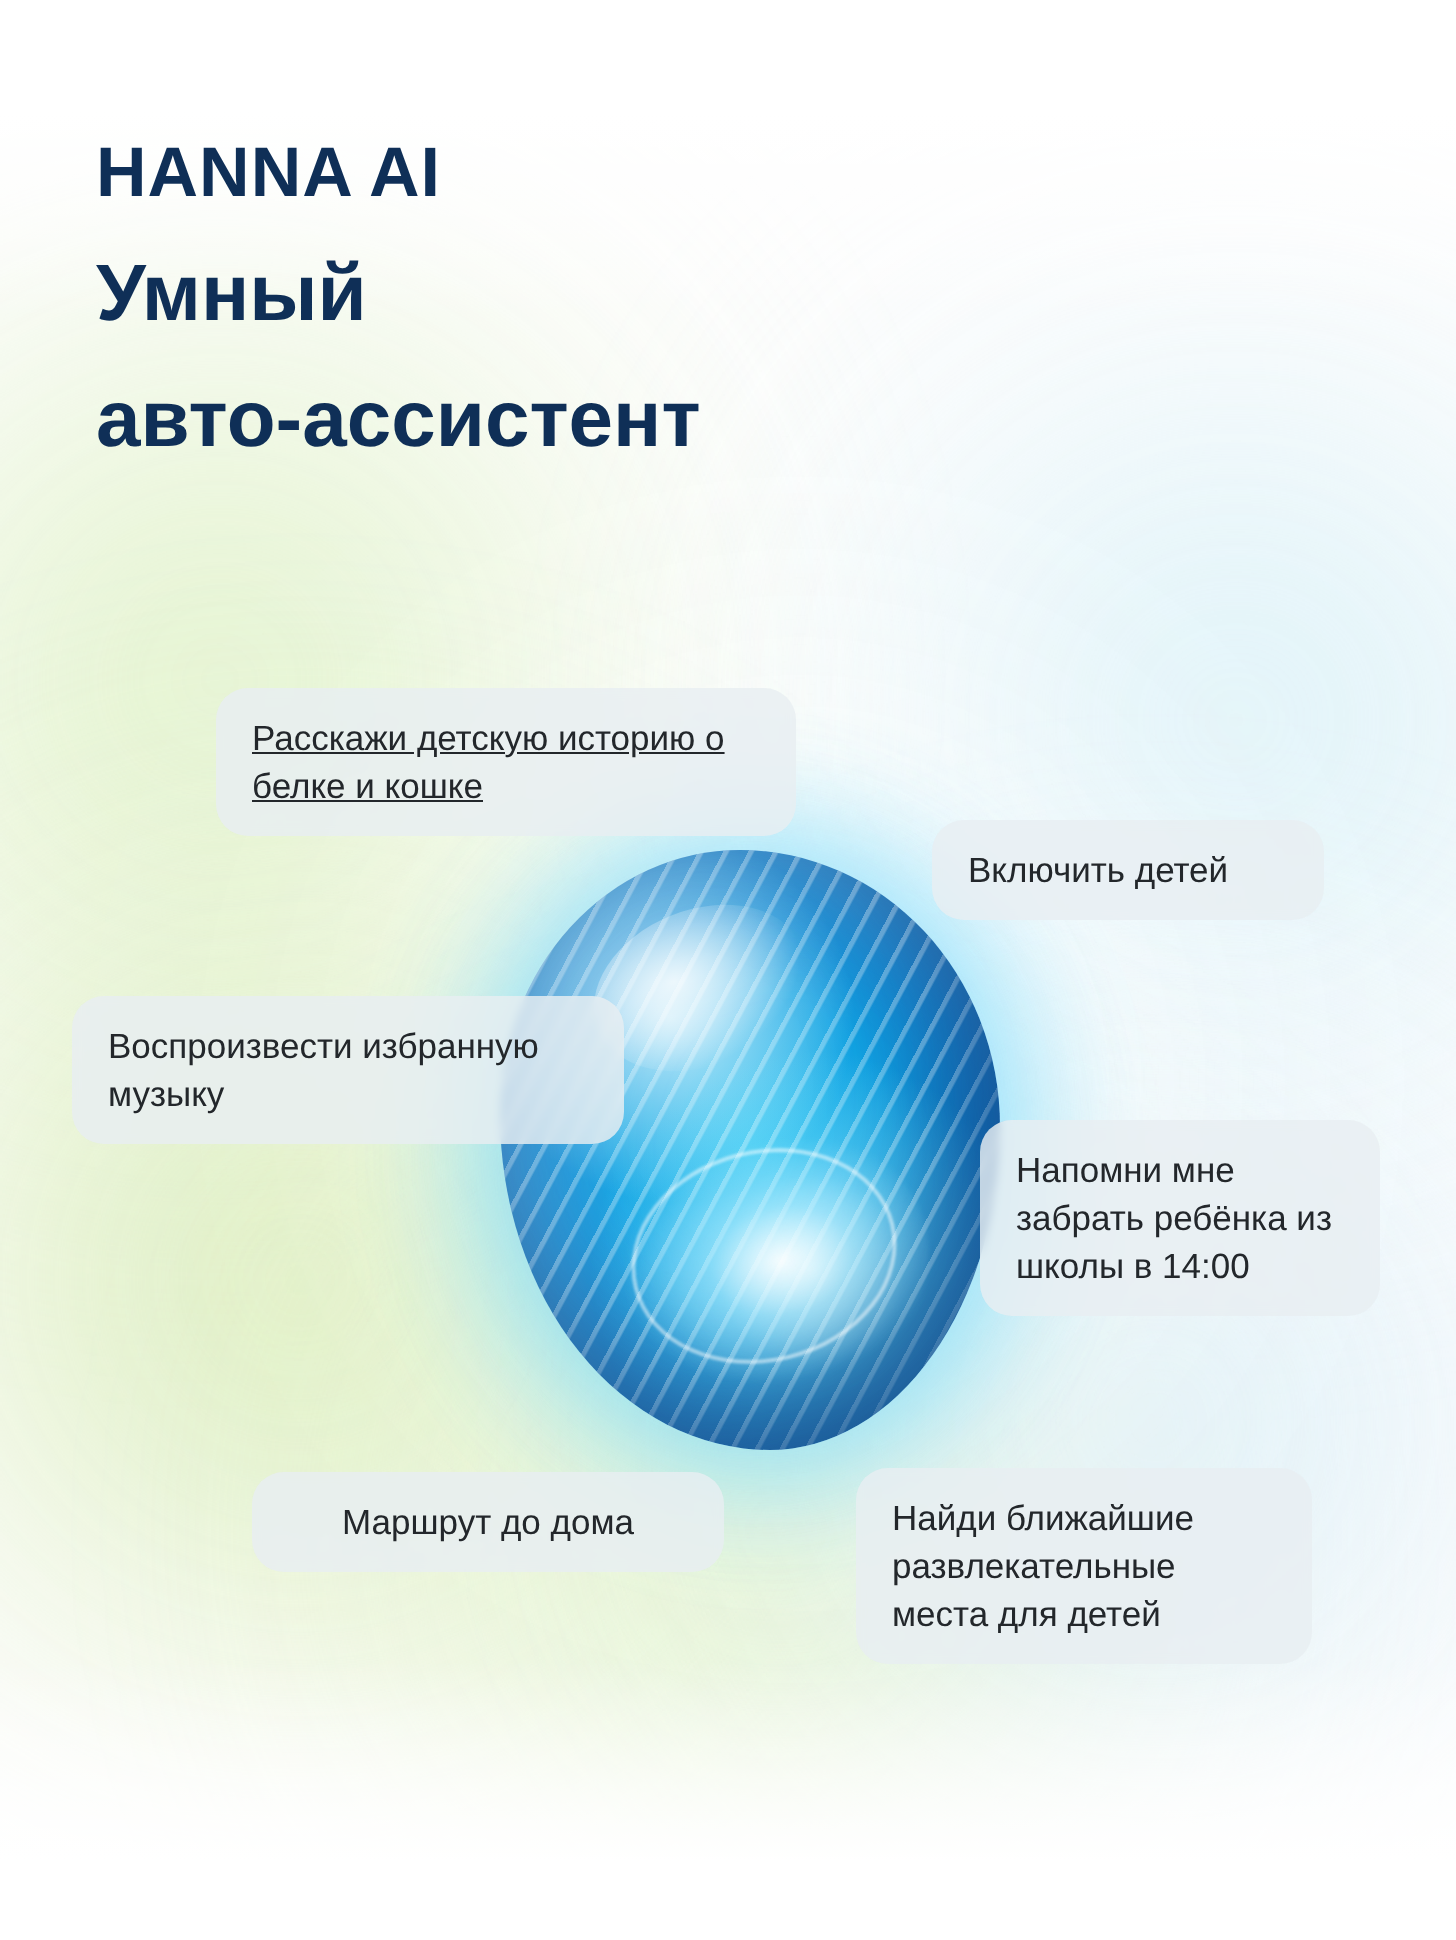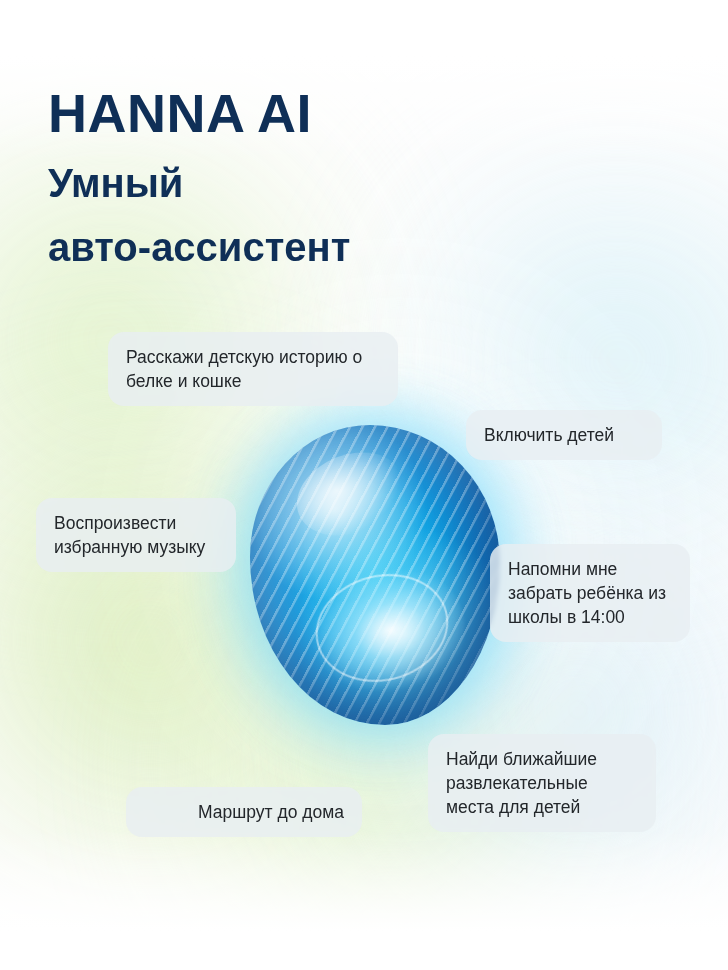--- a/index.html
+++ b/index.html
@@ -95,25 +95,24 @@
   
   .headline {
     position: absolute;
     left: 48px;
     top: 68px;
     z-index: 6;
     color: #0f2f57;
     line-height: 1.08;
   }
   .headline .brand {
-    font-size: 54px;
+    font-size: 35px;
     font-weight: bold;
     letter-spacing: 0.5px;
     display: block;
-    margin-top: 16px;
   }
   .headline .sub1,
   .headline .sub2 {
     font-size: 40px;
     font-weight: bold;
     display: block;
     letter-spacing: 0px;
     margin-top: 20px;
   }
 
@@ -204,26 +203,26 @@
     z-index: 5;
     border-radius: 16px;
     background: rgba(232,238,241,0.82);
     color: #23272b;
     font-size: 17.5px;
     line-height: 1.38;
     padding: 13px 18px;
     box-sizing: border-box;
     backdrop-filter: blur(2px);
   }
-  .b-story      { left: 108px; top: 332px;  width: 290px; }
+  .b-story      { left: 108px; top: 344px;  width: 290px; text-decoration: underline; }
   .b-screen     { left: 466px; top: 410px;  width: 196px; }
-  .b-music      { left: 36px;  top: 498px;  width: 200px; }
-  .b-remind     { left: 490px; top: 544px;  width: 200px; }
+  .b-music      { left: 36px;  top: 498px;  width: 276px; }
+  .b-remind     { left: 490px; top: 560px;  width: 200px; }
   .b-climate    { left: 62px;  top: 642px;  width: 220px; }
-  .b-route      { left: 126px; top: 787px;  width: 236px; text-align: right; }
+  .b-route      { left: 126px; top: 736px;  width: 236px; text-align: center; }
   .b-places     { left: 428px; top: 734px;  width: 228px; }
 </style>
 </head>
 <body>
 
 <div class="poster">
 
   <div class="bg-base"></div>
   <div class="bg-blob blob-green-top"></div>
   <div class="bg-blob blob-cyan-top"></div>

